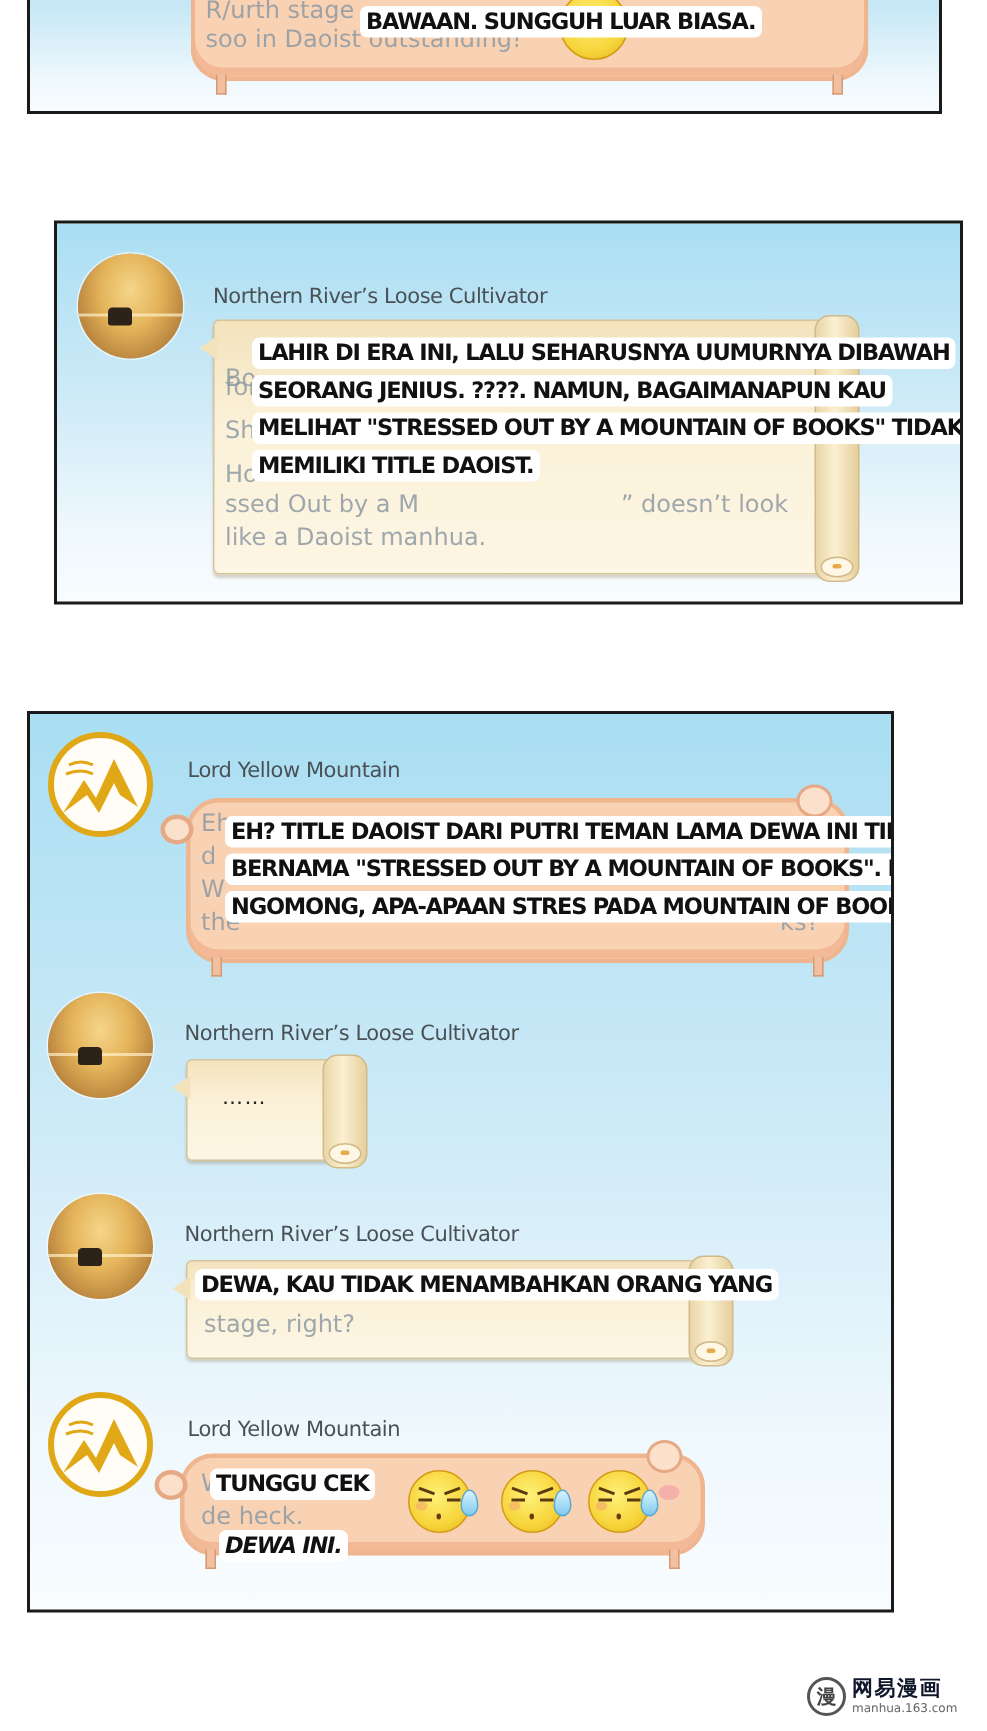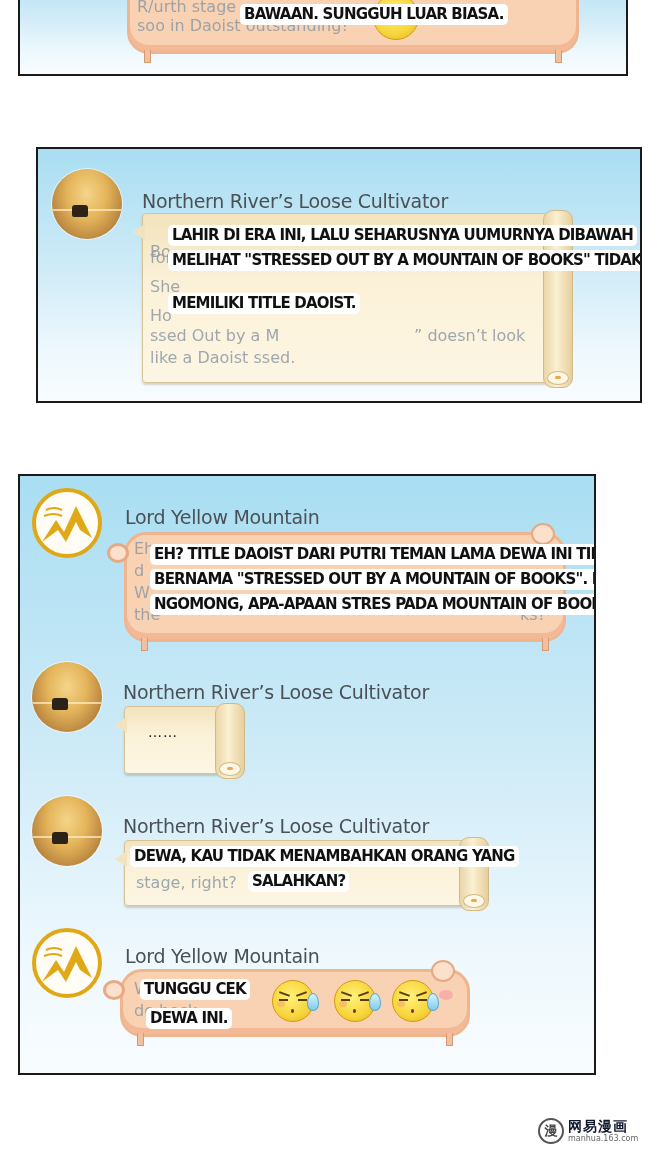--- a/index.html
+++ b/index.html
@@ -28,21 +28,21 @@
     background:#2c2218; border-radius:3px 3px 2px 2px;
   }
   .avatar.sunset .horizon {
     position:absolute; left:0; right:0; top:40px; height:2px; background:rgba(255,240,200,0.7);
   }
   .avatar.mountain {
     background:#fffdf6; border:4px solid #e0a816; box-sizing:border-box;
   }
   .avatar.mountain svg { position:absolute; left:0; top:0; }
   .name {
-    position:absolute; font-size:19px; color:#4a5156;
+    position:absolute; font-size:14px; color:#4a5156;
     font-family:"DejaVu Sans", sans-serif; letter-spacing:-0.3px; white-space:nowrap;
   }
   .scroll {
     position:absolute; box-sizing:border-box;
     background:linear-gradient(to bottom, #f3e3bd 0%, #fbf1d8 40%, #fdf6e4 100%);
     border:1px solid #d8c398; border-radius:4px;
     box-shadow:0 2px 2px rgba(120,90,40,0.25);
   }
   .scroll .roll {
     position:absolute; top:-4px; bottom:-6px; width:28px; right:-12px;
@@ -138,25 +138,26 @@
     <div class="roll">
         <div class="end"></div>
       </div>
   </div>
   <div class="ghost" style="left:112px; top:92px;">Bo</div>
   <div class="ghost" style="left:112px; top:98px;">fort</div>
   <div class="ghost" style="left:112px; top:127px;">She</div>
   <div class="ghost" style="left:112px; top:156px;">Ho</div>
   <div class="ghost" style="left:112px; top:176px;">ssed Out by a M</div>
   <div class="ghost" style="left:376px; top:176px;">” doesn’t look</div>
-  <div class="ghost" style="left:112px; top:198px;">like a Daoist ssed.</div>
+  <div class="ghost" style="left:112px; top:198px;">like a Daoist manhua.</div>
   <div class="caption-block" style="left:130px; top:76px; width:380px;">
     <div><span class="line">LAHIR DI ERA INI, LALU SEHARUSNYA UUMURNYA DIBAWAH</span></div>
+    <div style="margin-top:4px;"><span class="line">SEORANG JENIUS. ????. NAMUN, BAGAIMANAPUN KAU</span></div>
     <div style="margin-top:4px;"><span class="line">MELIHAT "STRESSED OUT BY A MOUNTAIN OF BOOKS" TIDAK</span></div>
-    <div style="margin-top:22px;"><span class="line">MEMILIKI TITLE DAOIST.</span></div>
+    <div style="margin-top:4px;"><span class="line">MEMILIKI TITLE DAOIST.</span></div>
   </div>
 </div>
 
 <div class="panel" style="left:18px; top:474px; width:578px; height:601px;">
 
   <div class="avatar mountain" style="left:12px; top:12px;">
     <svg width="62" height="62" viewBox="0 0 62 62">
       <path d="M6 50 L20 28 L28 40 L40 14 L56 46 L44 38 L40 30 L30 50 L22 38 Z" fill="#e0a816"></path>
       <path d="M10 18 q8 -4 16 0" stroke="#e0a816" stroke-width="2" fill="none"></path>
       <path d="M8 24 q10 -4 18 0" stroke="#e0a816" stroke-width="2" fill="none"></path>
@@ -201,21 +202,20 @@
   <div class="name" style="left:103px; top:339px;">Northern River’s Loose Cultivator</div>
   <div class="scroll" style="left:104px; top:364px; width:354px; height:66px;">
     <div class="tear"></div>
     <div class="roll">
         <div class="end"></div>
       </div>
   </div>
   <div class="ghost" style="left:116px; top:396px;">stage, right?</div>
   <div class="caption-block" style="left:110px; top:370px; text-align:left;">
     <div><span class="line">DEWA, KAU TIDAK MENAMBAHKAN ORANG YANG</span></div>
-    <div style="margin-top:4px; padding-left:118px;"><span class="line">SALAHKAN?</span></div>
   </div>
 
   <div class="avatar mountain" style="left:12px; top:452px;">
     <svg width="62" height="62" viewBox="0 0 62 62">
       <path d="M6 50 L20 28 L28 40 L40 14 L56 46 L44 38 L40 30 L30 50 L22 38 Z" fill="#e0a816"></path>
       <path d="M10 18 q8 -4 16 0" stroke="#e0a816" stroke-width="2" fill="none"></path>
       <path d="M8 24 q10 -4 18 0" stroke="#e0a816" stroke-width="2" fill="none"></path>
     </svg>
   </div>
   <div class="name" style="left:105px; top:469px;">Lord Yellow Mountain</div>
@@ -223,21 +223,21 @@
     <div class="tail"></div>
     <div class="ear" style="right:12px;"></div>
     <div class="cheek" style="right:14px; top:18px;"></div>
     <div class="leg" style="left:14px;"></div>
     <div class="leg" style="right:14px;"></div>
   </div>
   <div class="ghost" style="left:114px; top:502px;">W   is</div>
   <div class="ghost" style="left:114px; top:524px;">de   heck.</div>
   <div class="caption-block" style="left:120px; top:503px; text-align:left;">
     <div><span class="line">TUNGGU CEK</span></div>
-    <div style="margin-top:8px; padding-left:6px;"><span class="line">DEWA INI.</span></div>
+    <div style="margin-top:20px; padding-left:6px;font-style:italic;"><span class="line">DEWA INI.</span></div>
   </div>
   <div class="emoji" style="left:252px; top:504px;">
     <div class="brow" style="left:6px; transform:rotate(20deg);"></div>
     <div class="brow" style="right:6px; transform:rotate(-20deg);"></div>
     <div class="eye" style="left:6px;"></div>
       <div class="eye" style="right:6px;"></div>
     <div class="blush"></div>
       <div class="mouth"></div>
       <div class="drop"></div>
   </div>

